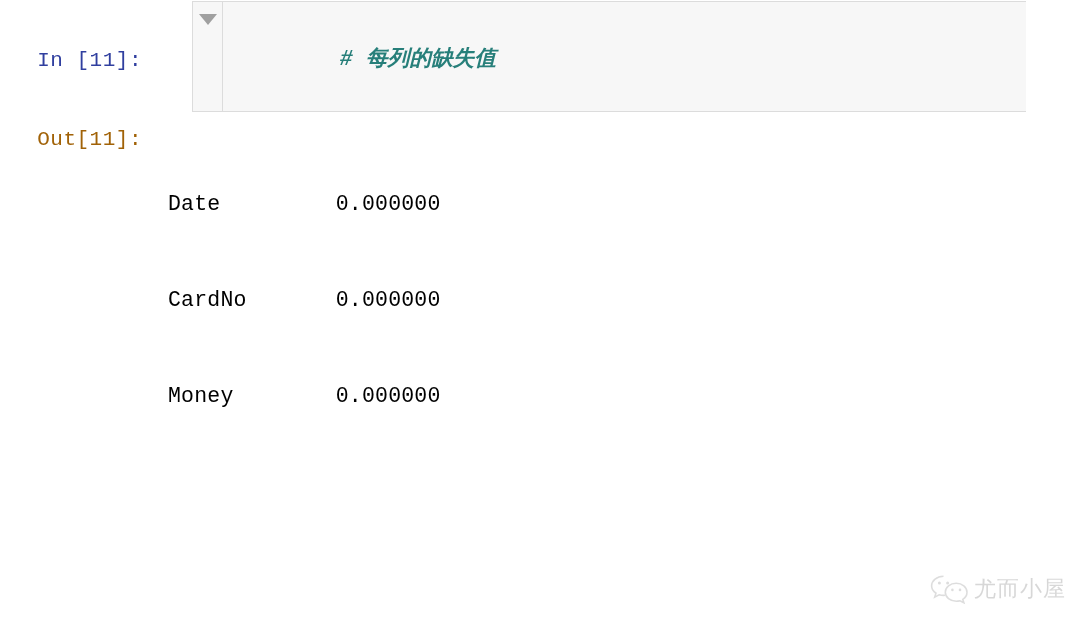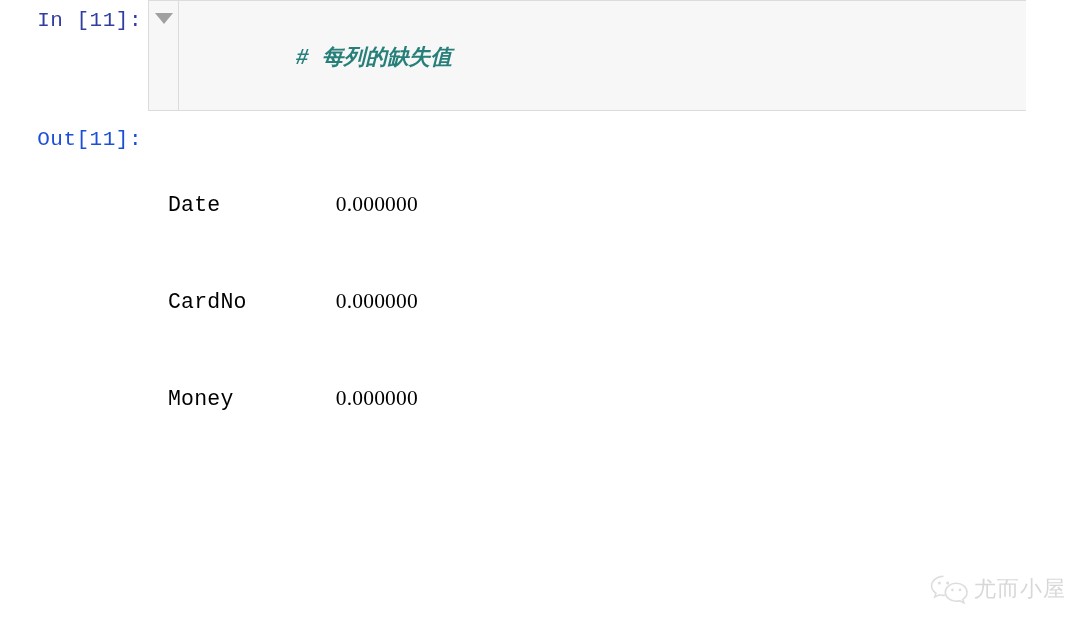--- a/index.html
+++ b/index.html
@@ -17,37 +17,38 @@
   }
 
   
   #notebook-cell-input {
     position: absolute;
     left: 0;
     top: 0;
     width: 1026px;
     height: 112px;
     display: flex;
-    align-items: flex-start;
+    align-items: center;
+    gap: 44px;
   }
 
   .prompt {
     width: 148px;
     flex: 0 0 148px;
     text-align: right;
     padding-top: 9px;
     padding-right: 6px;
     font-family: "Liberation Mono", "DejaVu Sans Mono", monospace;
     font-size: 21px;
     letter-spacing: 0.5px;
     white-space: pre;
     box-sizing: border-box;
   }
   #input-prompt-label { color: #303f9f; }
-  #output-prompt-label { color: #1d4ed8; }
+  #output-prompt-label { color: #a16207; }
 
   
   #cell-body {
     flex: 1 1 auto;
     display: flex;
     align-items: stretch;
     height: 111px;
     background: #f7f7f7;
     border: 1px solid #dcdcdc;
     border-right: none;
@@ -99,21 +100,21 @@
     padding-left: 20px;
     font-family: "Liberation Mono", "DejaVu Sans Mono", monospace;
     font-size: 21.5px;
     line-height: 32px;
     color: #000000;
     white-space: pre;
     letter-spacing: 0.2px;
   }
   .out-row { display: block; white-space: pre; }
   .out-idx { display: inline-block; width: 13ch; }
-  .out-val { display: inline-block; font-family: Liberation Serif, serif; }
+  .out-val { display: inline-block; }
 
   
   #watermark {
     position: absolute;
     right: 14px;
     bottom: 20px;
     display: flex;
     align-items: center;
     gap: 3px;
     opacity: 0.55;

